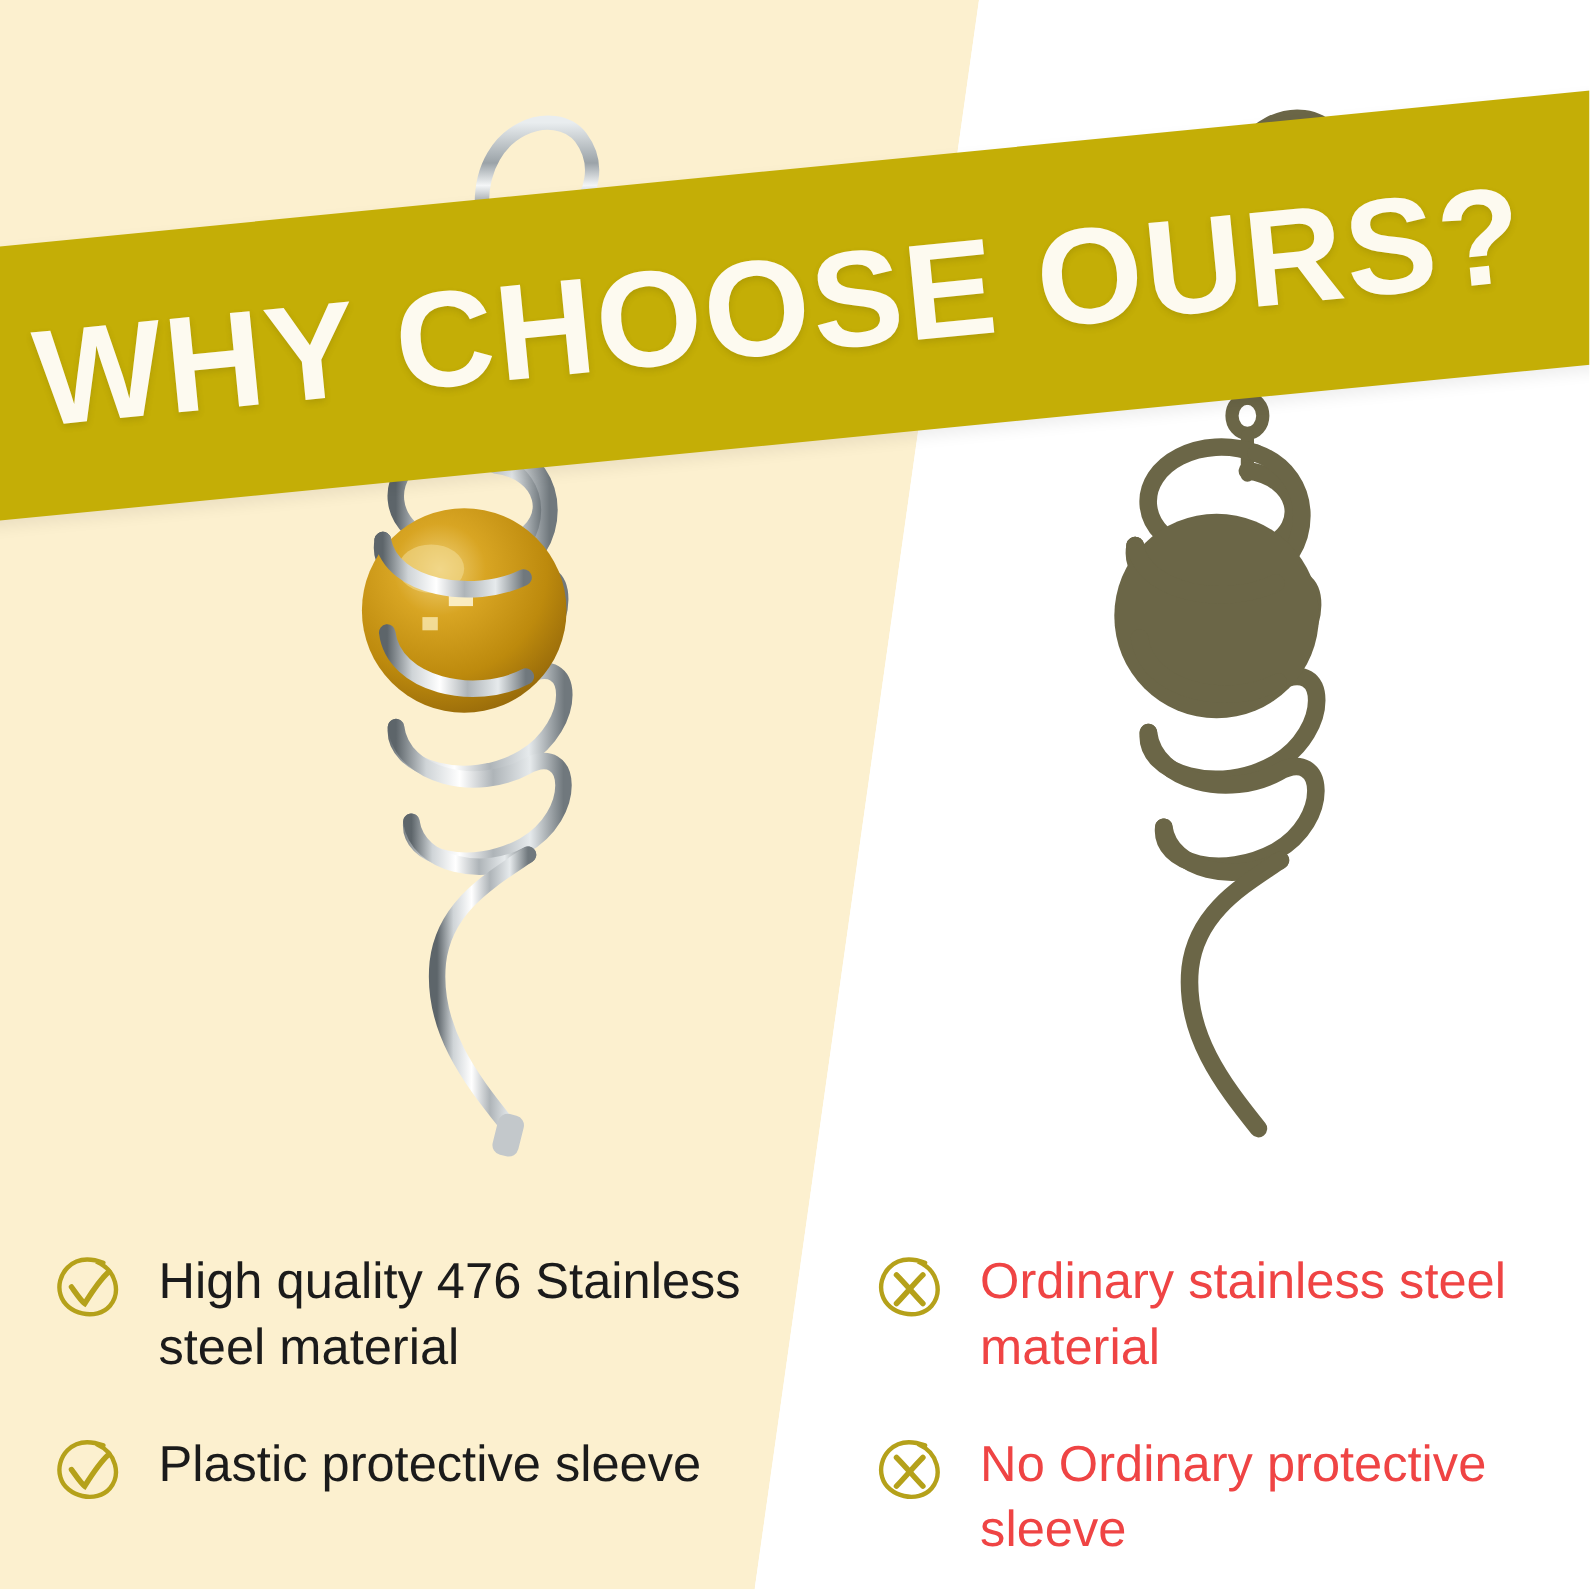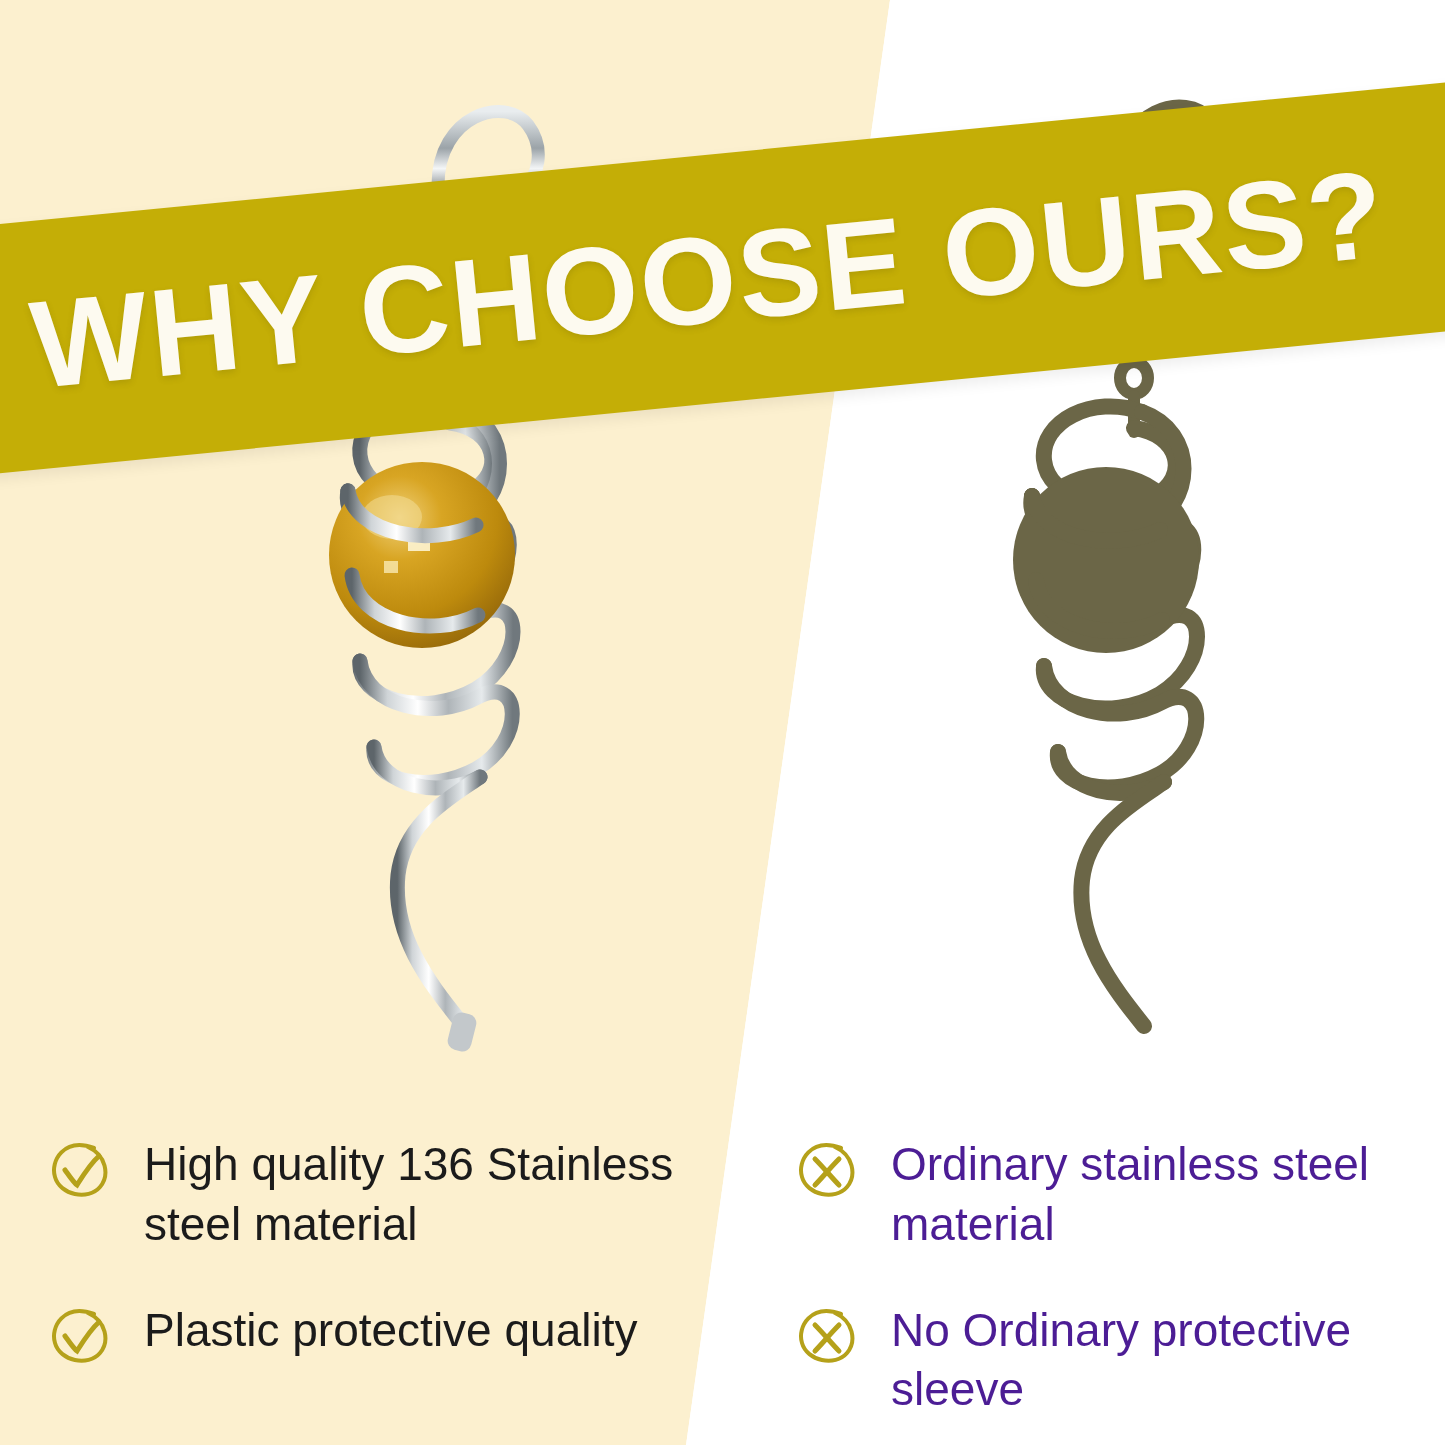--- a/index.html
+++ b/index.html
@@ -55,21 +55,21 @@
   #features-left{left:48px;width:690px;}
   #features-right{left:795px;width:650px;}
 
   .feature-row{display:flex;align-items:flex-start;margin-bottom:46px;}
   .feature-icon{flex:0 0 auto;width:62px;height:62px;margin-right:34px;margin-top:4px;}
   .feature-icon svg{display:block;width:62px;height:62px;}
   .feature-text{
     font-size:46px;line-height:1.30;color:#1b1b1b;
     font-family:"Liberation Sans",sans-serif;
   }
-  #features-right .feature-text{color:#4c1d95;}
+  #features-right .feature-text{color:#ef4444;}
 </style>
 </head>
 <body>
 
 <div id="stage">
 
   <div class="bg-left"></div>
   <div class="bg-right"></div>
 
   <div class="product" id="product-left">
@@ -183,31 +183,31 @@
 
   <div class="features" id="features-left">
 
     <div class="feature-row">
       <div class="feature-icon">
         <svg viewBox="0 0 62 62" xmlns="http://www.w3.org/2000/svg">
           <path d="M46 9 C16 -2 2 22 7 38 C12 56 40 62 52 48 C62 36 58 16 40 8" fill="none" stroke="#b5a11a" stroke-width="4" stroke-linecap="round"></path>
           <path d="M17 31 C22 38 26 44 29 46 C34 38 42 25 51 17" fill="none" stroke="#b5a11a" stroke-width="5" stroke-linecap="round"></path>
         </svg>
       </div>
-      <div class="feature-text">High quality 136 Stainless steel material</div>
+      <div class="feature-text">High quality 476 Stainless steel material</div>
     </div>
 
     <div class="feature-row">
       <div class="feature-icon">
         <svg viewBox="0 0 62 62" xmlns="http://www.w3.org/2000/svg">
           <path d="M46 9 C16 -2 2 22 7 38 C12 56 40 62 52 48 C62 36 58 16 40 8" fill="none" stroke="#b5a11a" stroke-width="4" stroke-linecap="round"></path>
           <path d="M17 31 C22 38 26 44 29 46 C34 38 42 25 51 17" fill="none" stroke="#b5a11a" stroke-width="5" stroke-linecap="round"></path>
         </svg>
       </div>
-      <div class="feature-text">Plastic protective quality</div>
+      <div class="feature-text">Plastic protective sleeve</div>
     </div>
 
   </div>
 
   <div class="features" id="features-right">
 
     <div class="feature-row">
       <div class="feature-icon">
         <svg viewBox="0 0 62 62" xmlns="http://www.w3.org/2000/svg">
           <path d="M46 9 C16 -2 2 22 7 38 C12 56 40 62 52 48 C62 36 58 16 40 8" fill="none" stroke="#b5a11a" stroke-width="4" stroke-linecap="round"></path>

